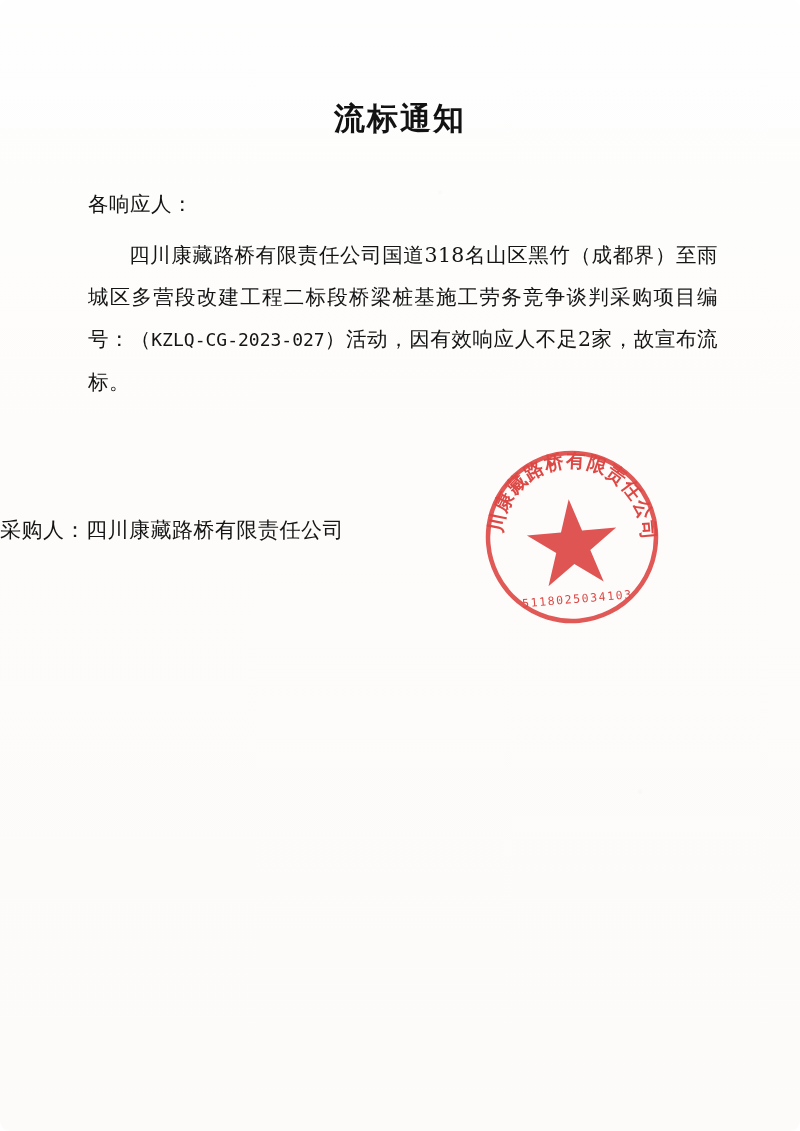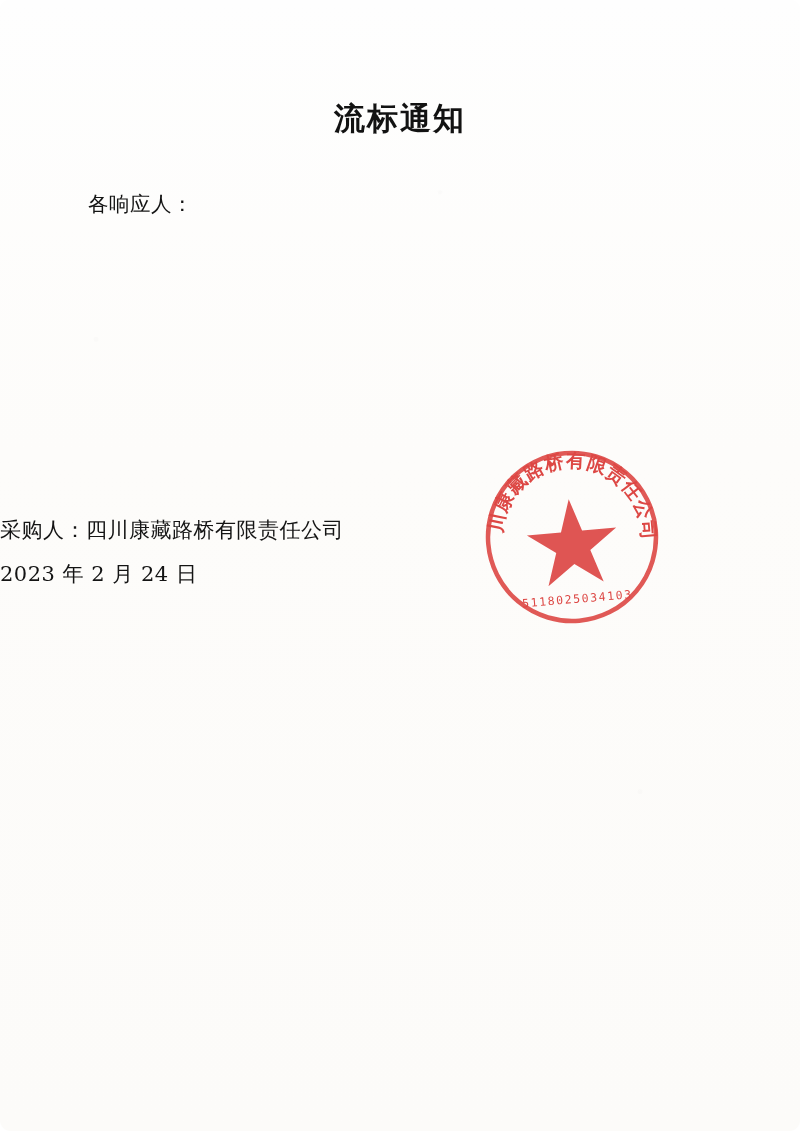--- a/index.html
+++ b/index.html
@@ -114,24 +114,26 @@
 </style>
 </head>
 <body>
 
 <div class="page">
 
   <div class="doc-title">流标通知</div>
 
   <div class="salutation">各响应人：</div>
 
+  <div class="body-text">
+    <span>四川康藏路桥有限责任公司国道318名山区黑竹（成都界）至雨城区多营段改建工程二标段桥梁桩基施工劳务竞争谈判采购项目编号：（</span><span class="code">KZLQ-CG-2023-027</span><span>）活动，因有效响应人不足2家，故宣布流标。</span>
+  </div>
 
   <div class="signature-block">
     <div class="sign-name">采购人：四川康藏路桥有限责任公司</div>
-    <div class="sign-date">2023 年 2 月 24 日</div>
   </div>
 
   <div class="seal">
     <svg width="188" height="188" viewBox="0 0 188 188" xmlns="http://www.w3.org/2000/svg">
       <defs>
         <path id="ringPath" d="M 94,94 m -70,0 a 70,70 0 1,1 140,0 a 70,70 0 1,1 -140,0"></path>
       </defs>
       <circle cx="94" cy="94" r="84" fill="none" stroke="#d6201d" stroke-width="4.5" opacity="0.9"></circle>
 
       <polygon points="94,56 104.6,88.5 138.8,88.5 111.1,108.6 121.7,141.1 94,121 66.3,141.1 76.9,108.6 49.2,88.5 83.4,88.5" fill="#d6201d" opacity="0.92"></polygon>

